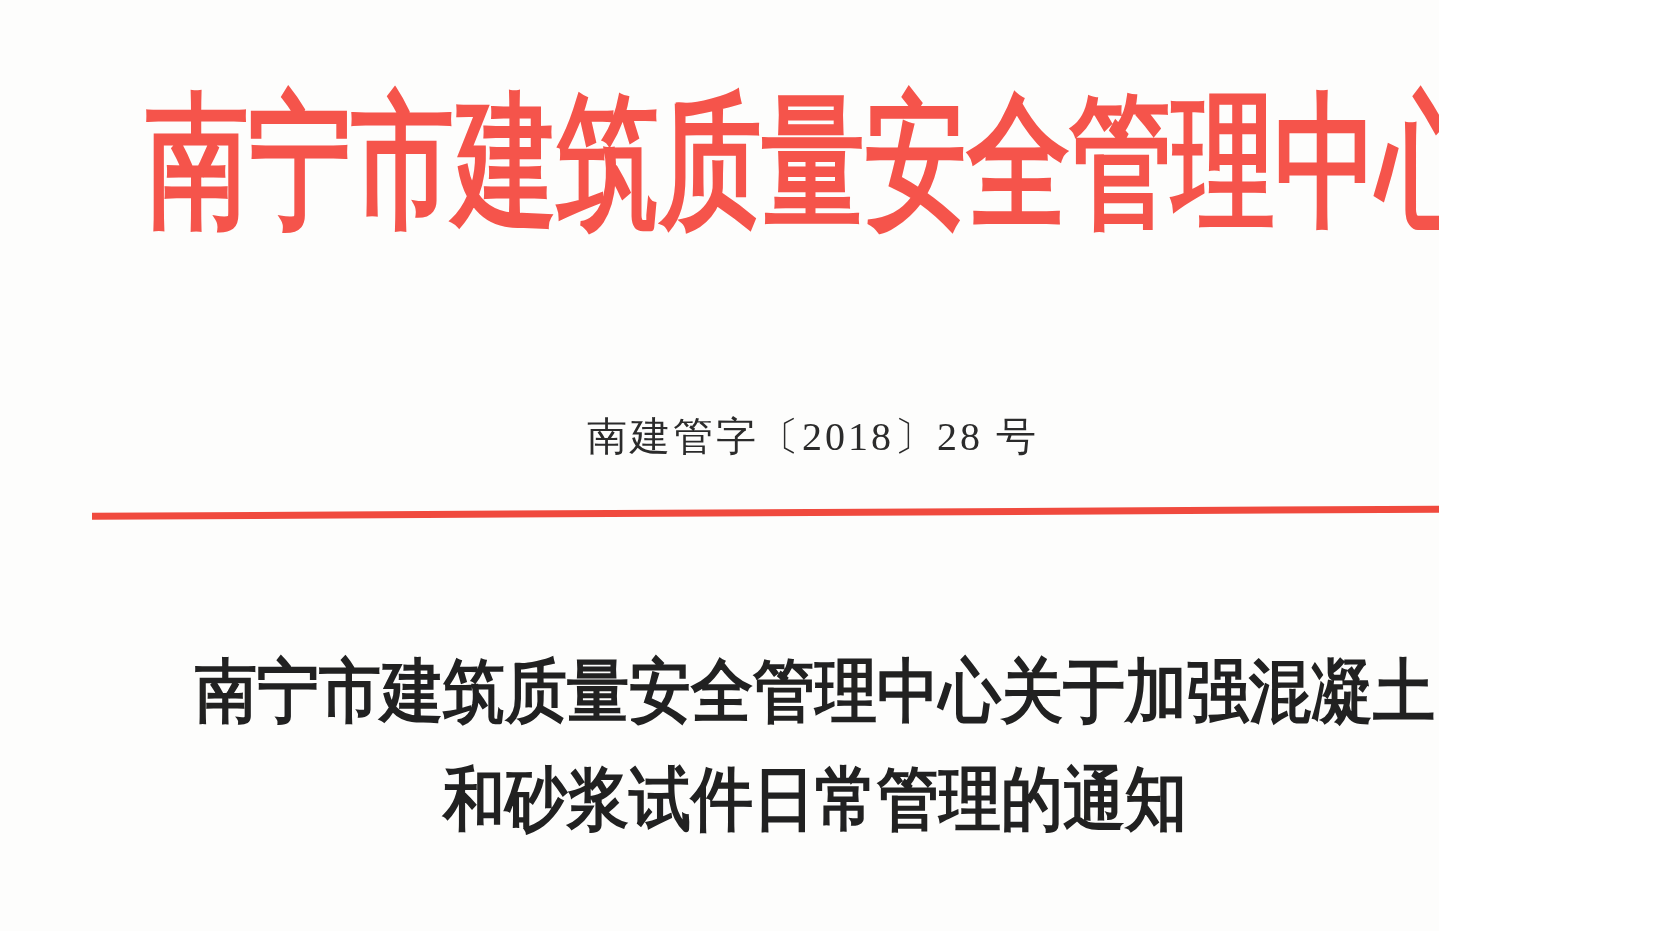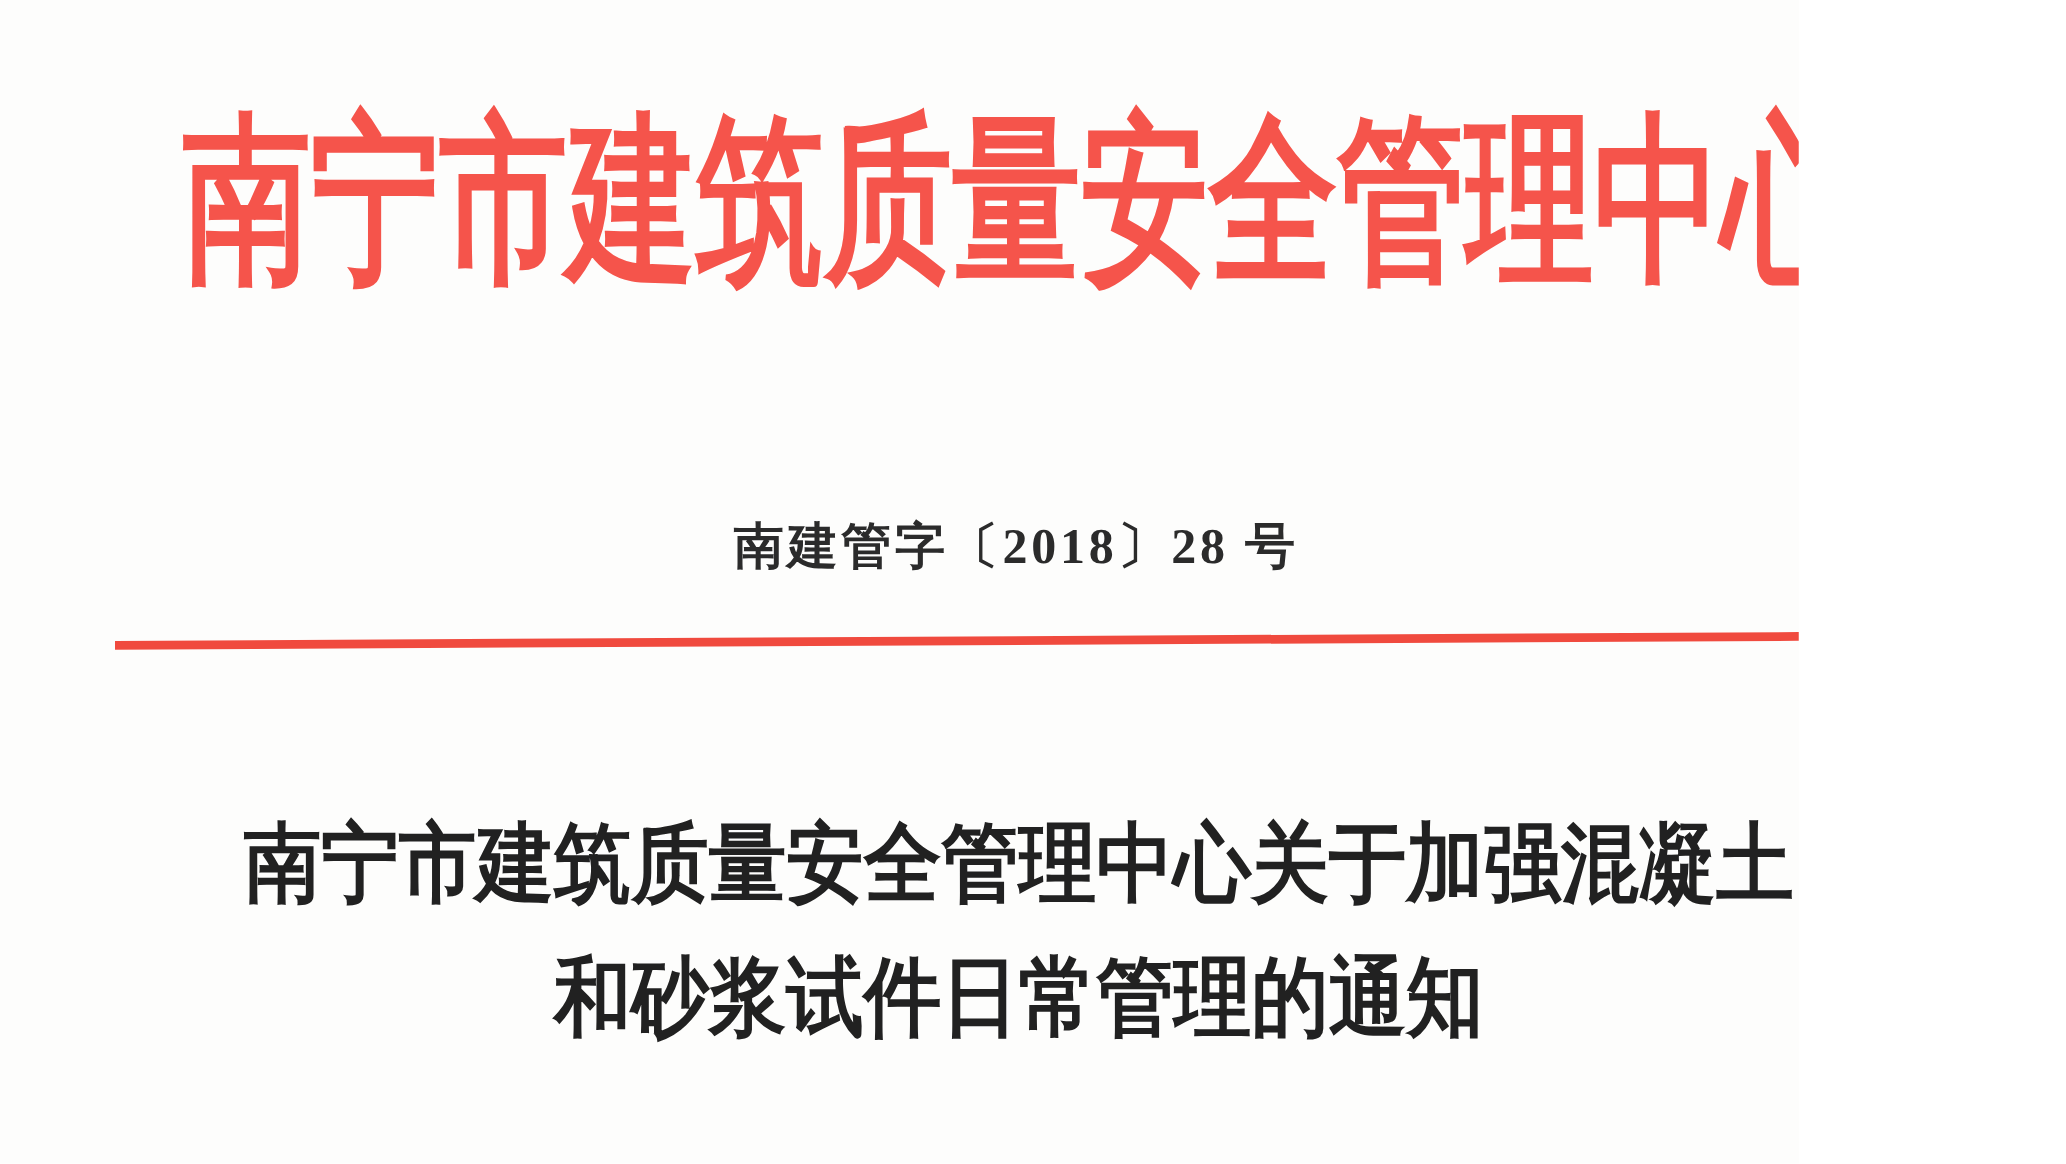--- a/index.html
+++ b/index.html
@@ -42,21 +42,21 @@
   }
   
   .doc-number {
     position: absolute;
     top: 412px;
     left: 0;
     width: 1626px;
     text-align: center;
     font-size: 40px;
     line-height: 1.25;
-    font-weight: 700;
+    font-weight: 400;
     color: var(--doc-number-ink);
     letter-spacing: 3px;
     white-space: nowrap;
   }
   
   .red-rule {
     position: absolute;
     top: 509px;
     left: 92px;
     width: 1428px;

